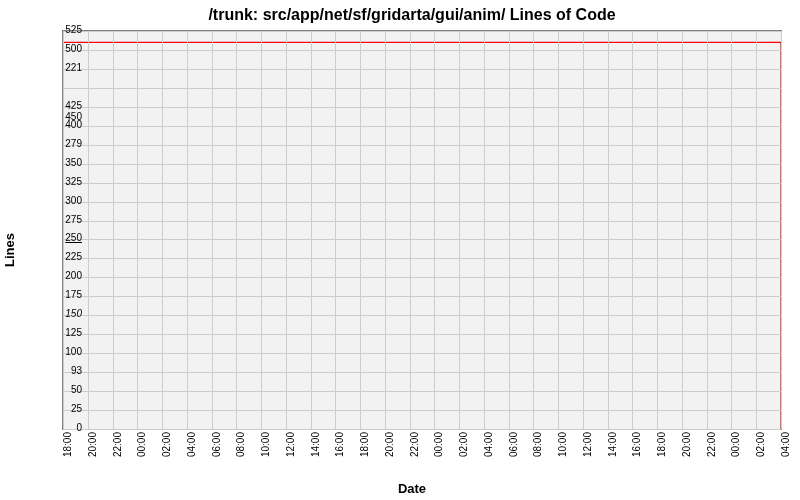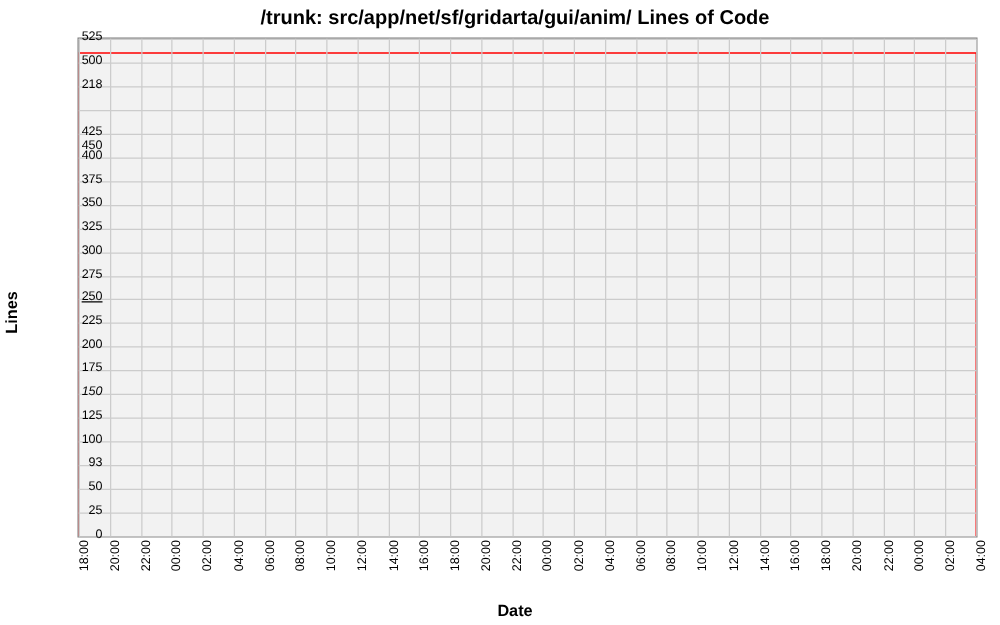--- a/index.html
+++ b/index.html
@@ -169,25 +169,25 @@
       <div class="ytick-label" style="top: 328.238px;">125</div>
       <div class="ytick-label" style="top: 309.286px; font-style: italic;">150</div>
       <div class="ytick-label" style="top: 290.333px;">175</div>
       <div class="ytick-label" style="top: 271.381px;">200</div>
       <div class="ytick-label" style="top: 252.429px;">225</div>
       <div class="ytick-label" style="top: 233.476px; text-decoration: underline;">250</div>
       <div class="ytick-label" style="top: 214.524px;">275</div>
       <div class="ytick-label" style="top: 195.571px;">300</div>
       <div class="ytick-label" style="top: 176.619px;">325</div>
       <div class="ytick-label" style="top: 157.667px;">350</div>
-      <div class="ytick-label" style="top: 138.714px;">375</div>
+      <div class="ytick-label" style="top: 138.714px;">279</div>
       <div class="ytick-label" style="top: 119.762px;">400</div>
       <div class="ytick-label" style="top: 100.81px;">425</div>
       <div class="ytick-label" style="top: 81.8571px; margin-top: 30px;">450</div>
-      <div class="ytick-label" style="top: 62.9048px;">218</div>
+      <div class="ytick-label" style="top: 62.9048px;">221</div>
       <div class="ytick-label" style="top: 43.9524px;">500</div>
       <div class="ytick-label" style="top: 25px;">525</div>
     </div>
   <div id="xticks-layer">
       <div class="xtick-label" style="left: 22px;">18:00</div>
       <div class="xtick-label" style="left: 46.7586px;">20:00</div>
       <div class="xtick-label" style="left: 71.5172px;">22:00</div>
       <div class="xtick-label" style="left: 96.2759px;">00:00</div>
       <div class="xtick-label" style="left: 121.034px;">02:00</div>
       <div class="xtick-label" style="left: 145.793px;">04:00</div>

